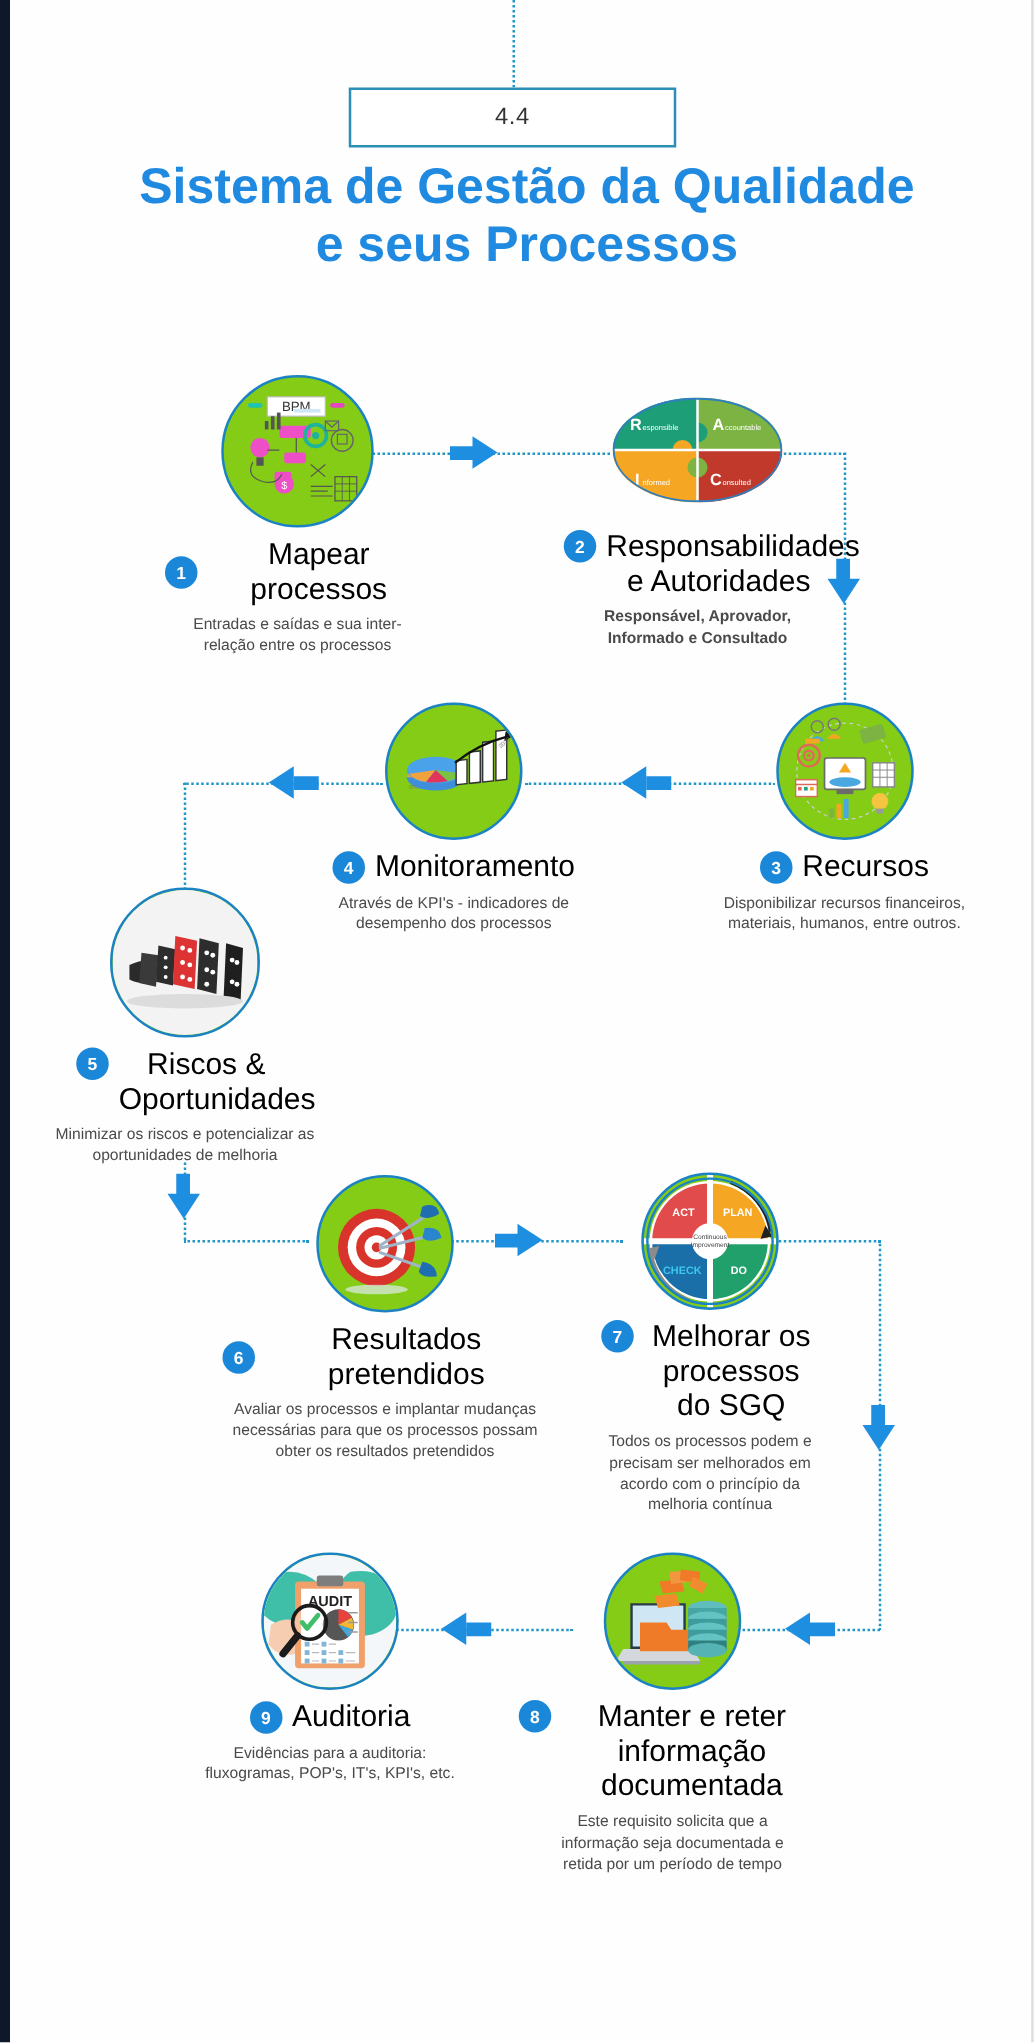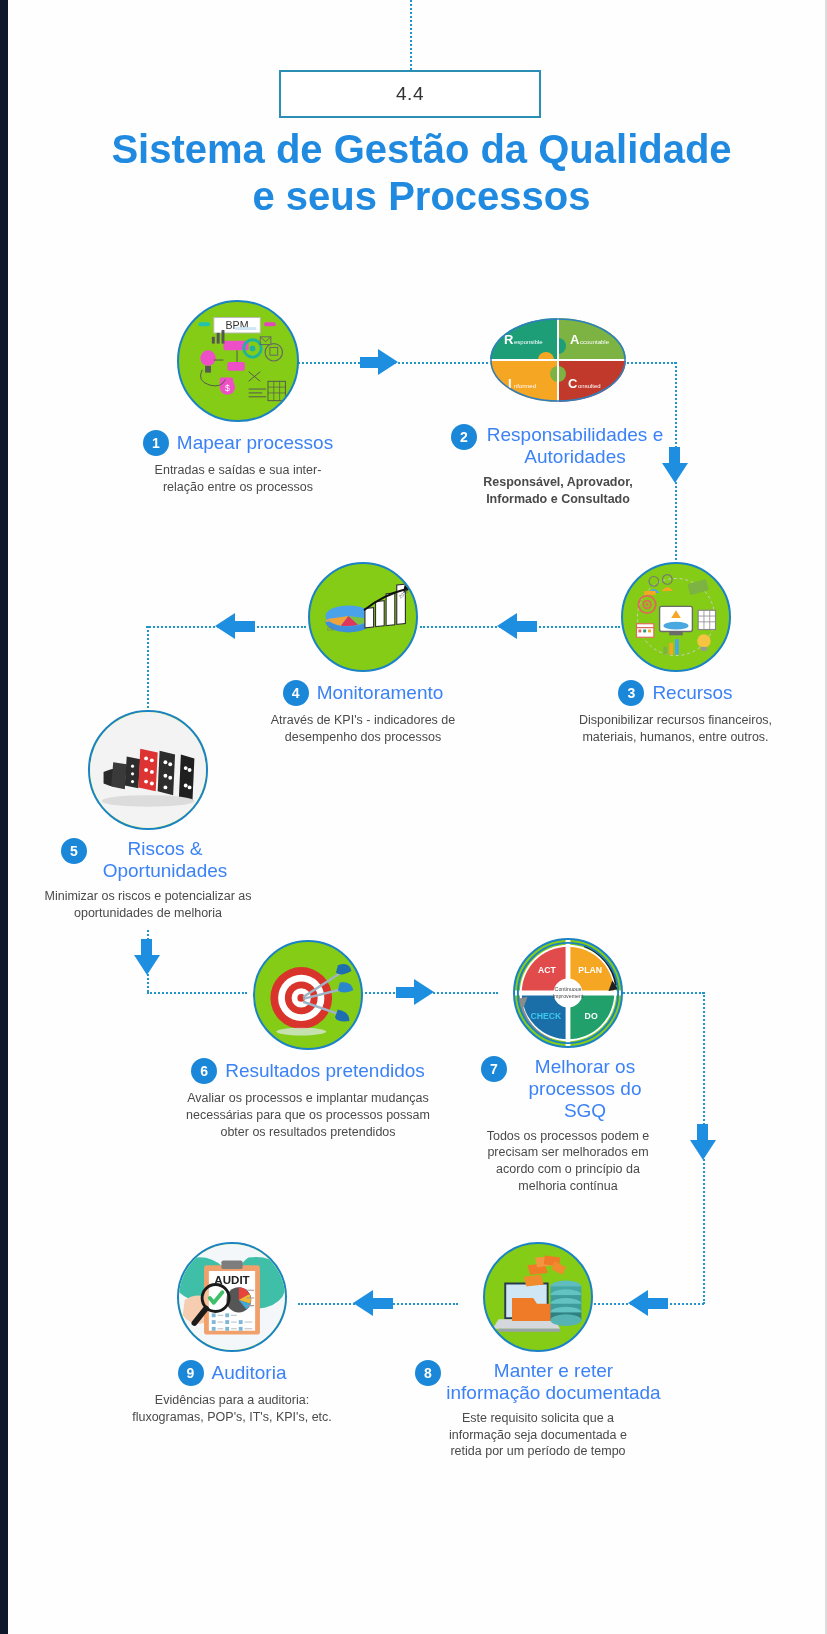--- a/index.html
+++ b/index.html
@@ -50,21 +50,21 @@
     gap: 8px; margin-top: 8px;
   }
   .num {
     flex: 0 0 auto;
     width: 26px; height: 26px; border-radius: 50%;
     background: #1a87d8; color: #fff;
     font-size: 14px; font-weight: bold;
     display: flex; align-items: center; justify-content: center;
   }
   .title {
-    font-size: 19px; color: #3b82f6; line-height: 1.15;
+    font-size: 24px; color: #000000; line-height: 1.15;
     text-align: center;
   }
   .desc {
     margin-top: 6px; font-size: 12.5px; color: #4a4a4a;
     line-height: 1.35; text-align: center;
   }
   
   .dot-h { position: absolute; height: 0; border-top: 2px dotted #2196c9; }
   .dot-v { position: absolute; width: 0; border-left: 2px dotted #2196c9; }
   .arrow { position: absolute; width: 0; height: 0; }
@@ -436,21 +436,21 @@
         </svg>
       </div>
     </div>
     <div class="label-row" style="align-items:flex-start; gap:5px;">
       <div class="num">8</div>
       <div class="title" style="max-width:215px;">Manter e reter informação documentada</div>
     </div>
     <div class="desc" style="padding:0 36px;">Este requisito solicita que a informação seja documentada e retida por um período de tempo</div>
   </div>
 
-  <div class="step" style="left:104px; top:1242px; width:240px;">
+  <div class="step" style="left:136px; top:1242px; width:240px;">
     <div class="circle" style="width:110px; height:110px;">
       <div class="icon-wrap">
         <svg viewBox="0 0 110 110">
           <rect x="0" y="0" width="110" height="110" fill="#f4f7f9"></rect>
           <path d="M0 20 q26 -14 46 4 q18 16 -6 30 q-22 12 -40 -4 z" fill="#3fbfa8"></path>
           <path d="M72 14 q28 -4 38 18 q6 26 -20 34 q-26 6 -30 -18 q-3 -24 12 -34 z" fill="#3fbfa8"></path>
           <path d="M6 58 q16 -10 30 2 q12 12 -4 20 q-18 8 -28 -6 z" fill="#f6cdb0"></path>
           <rect x="26" y="22" width="58" height="72" rx="3" fill="#f0a06b"></rect>
           <rect x="31" y="28" width="48" height="62" fill="#ffffff"></rect>
           <rect x="44" y="17" width="22" height="9" rx="2" fill="#7d7d7d"></rect>

